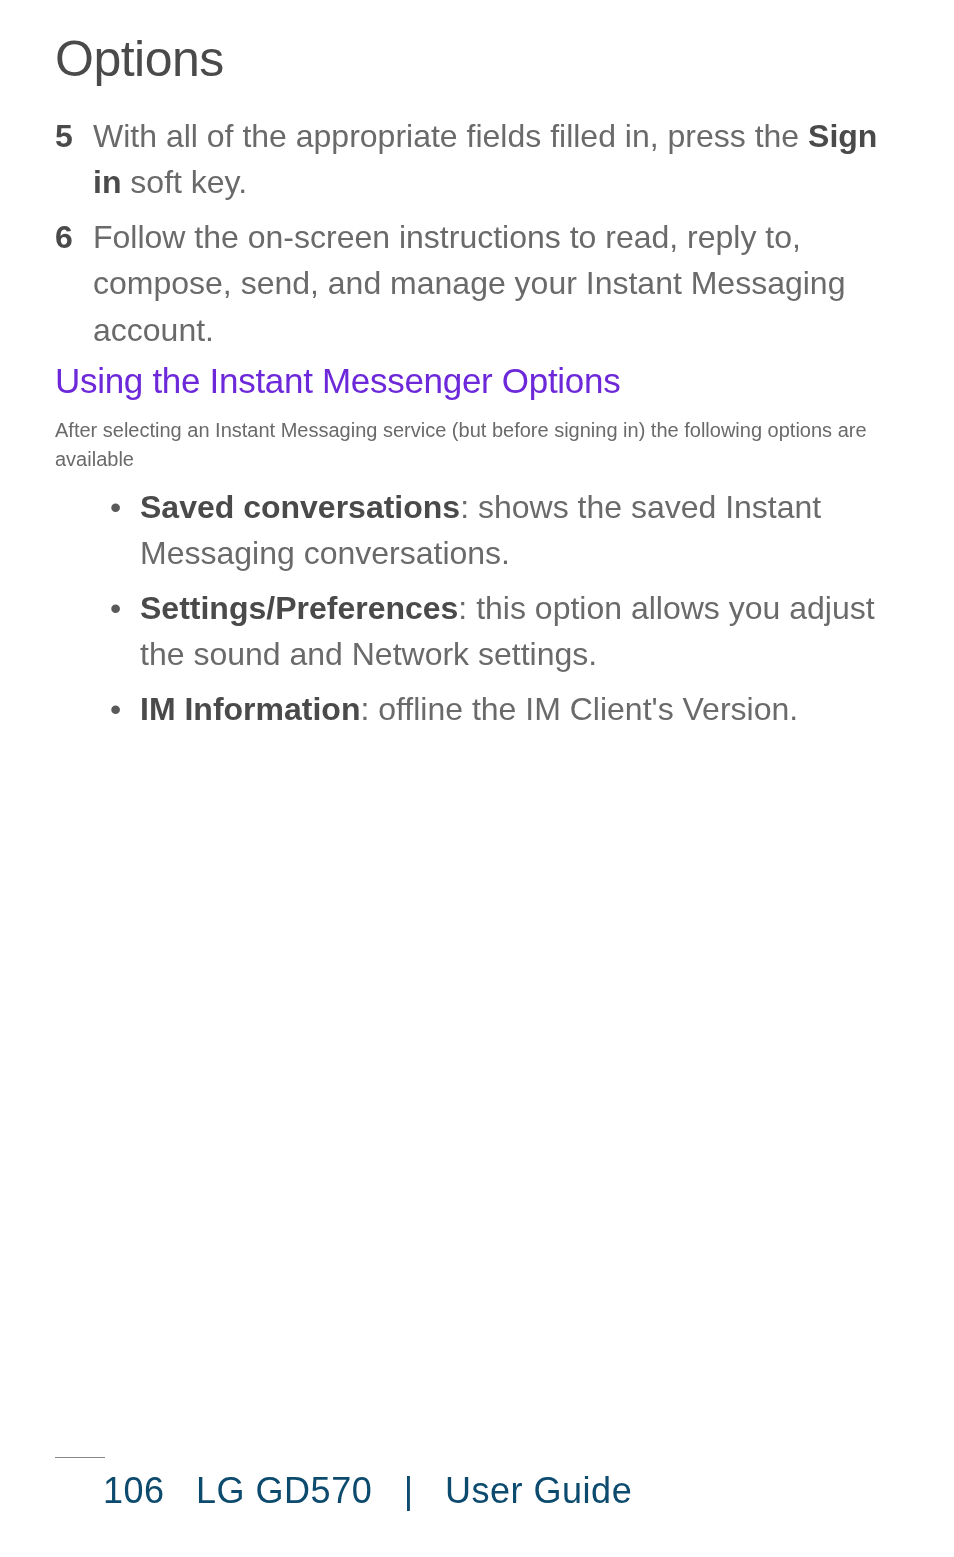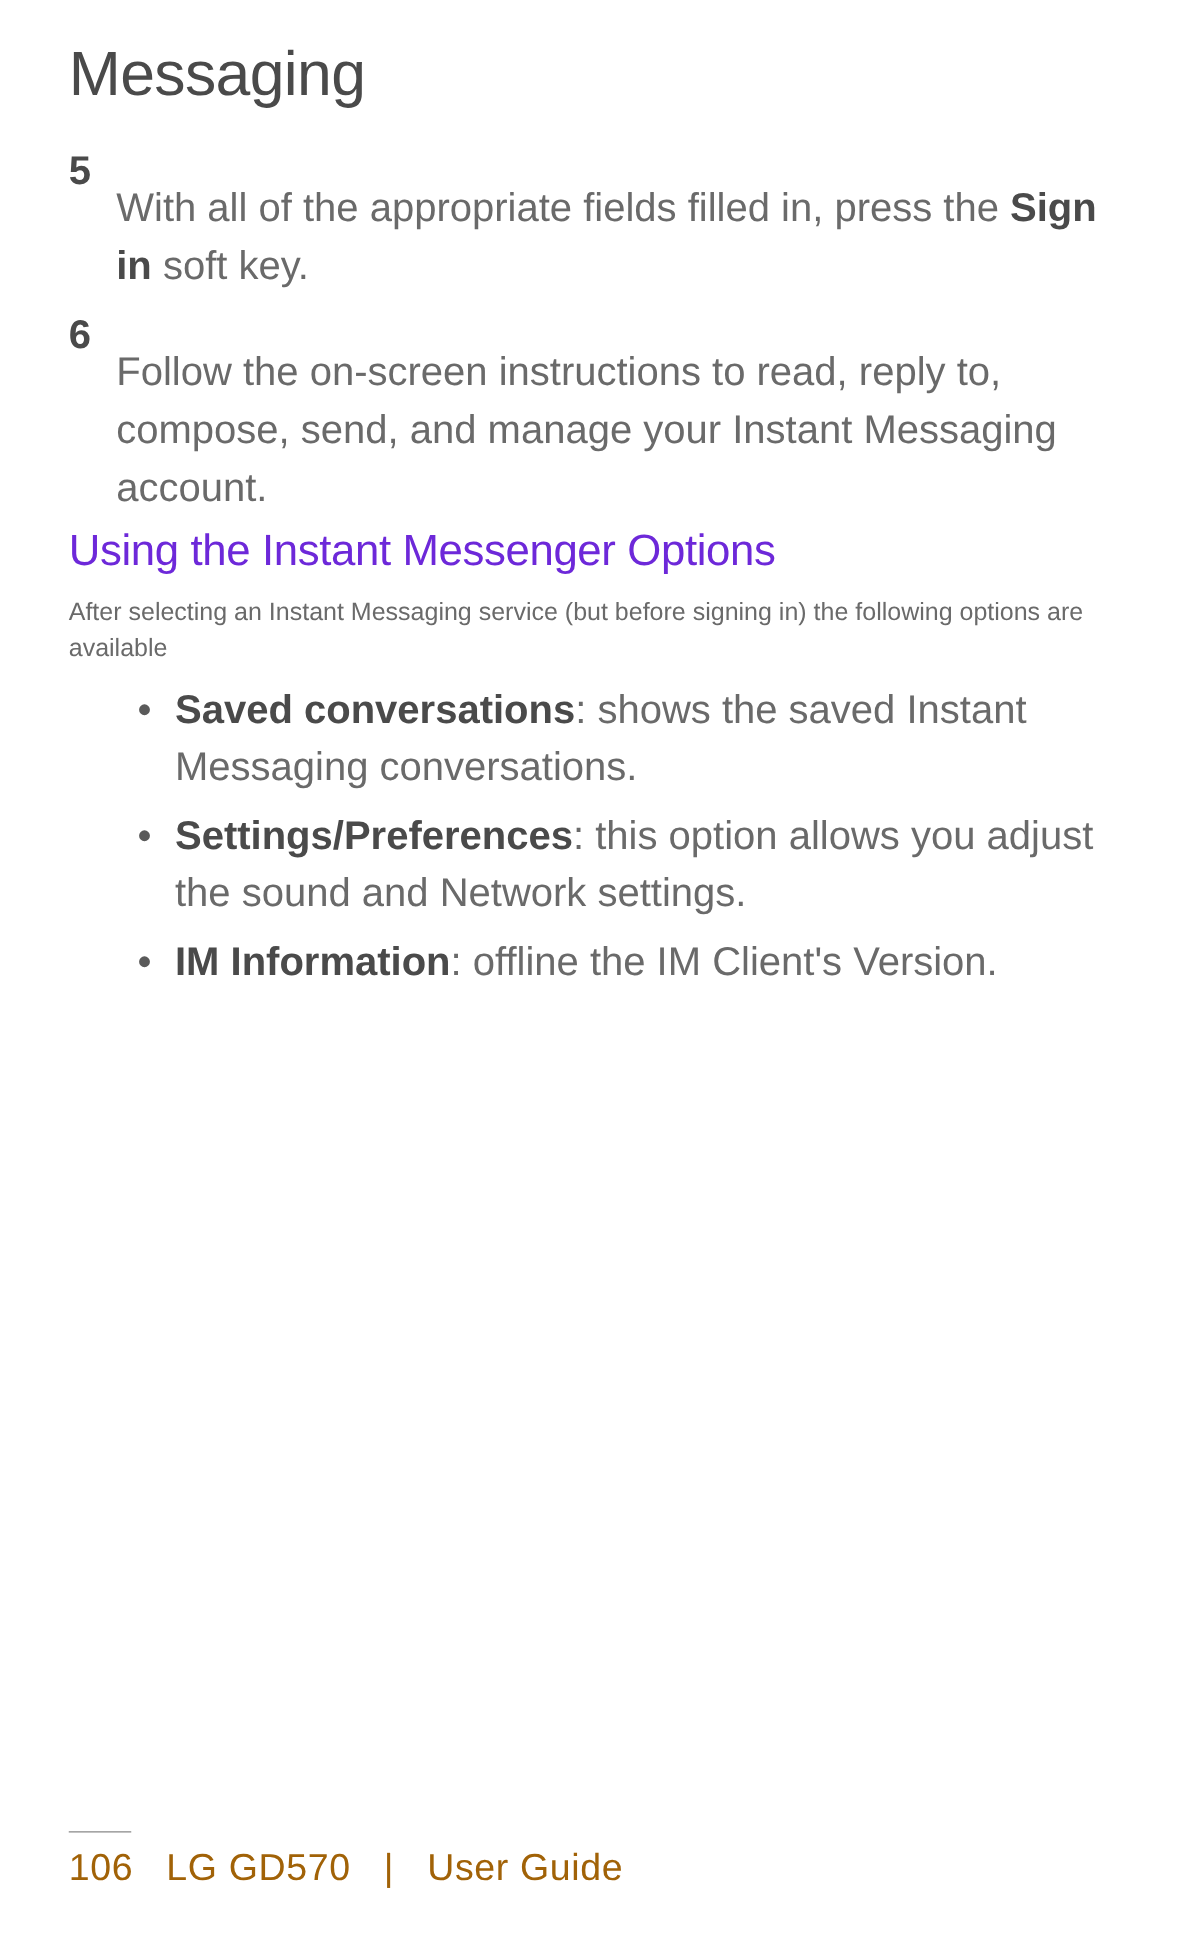--- a/index.html
+++ b/index.html
@@ -33,21 +33,20 @@
       line-height: 1.45;
       color: #6a6a6a;
     }
     .numbered-item .num {
       font-weight: bold;
       color: #4a4a4a;
       min-width: 38px;
     }
     .numbered-item .content {
       flex: 1;
-      margin-top: 30px;
     }
     .bold {
       font-weight: bold;
       color: #4a4a4a;
     }
     .subheading {
       font-size: 35px;
       font-weight: normal;
       color: #6d28d9;
       margin-bottom: 15px;
@@ -84,29 +83,30 @@
       left: 0;
       width: 100%;
       padding: 0 55px;
     }
     .footer-line {
       border-top: 1.5px solid #888;
       width: 50px;
       margin-bottom: 12px;
     }
     .footer-text {
-      font-size: 30px;
-      color: #a16207;
+      font-size: 36px;
+      color: #0c4a6e;
       letter-spacing: 0.5px;
+      margin-left: 48px;
     }
   </style>
 </head>
 <body>
 
-<h1 class="page-title">Messaging</h1>
+<h1 class="page-title">Options</h1>
 
 <ol class="numbered-list" id="steps-list">
     <li class="numbered-item">
       <span class="num">5</span>
       <span class="content"><span>With all of the appropriate fields filled in, press the </span><span class="bold">Sign in</span><span> soft key.</span></span>
     </li>
     <li class="numbered-item">
       <span class="num">6</span>
       <span class="content"><span>Follow the on-screen instructions to read, reply to, compose, send, and manage your Instant Messaging account.</span></span>
     </li>

